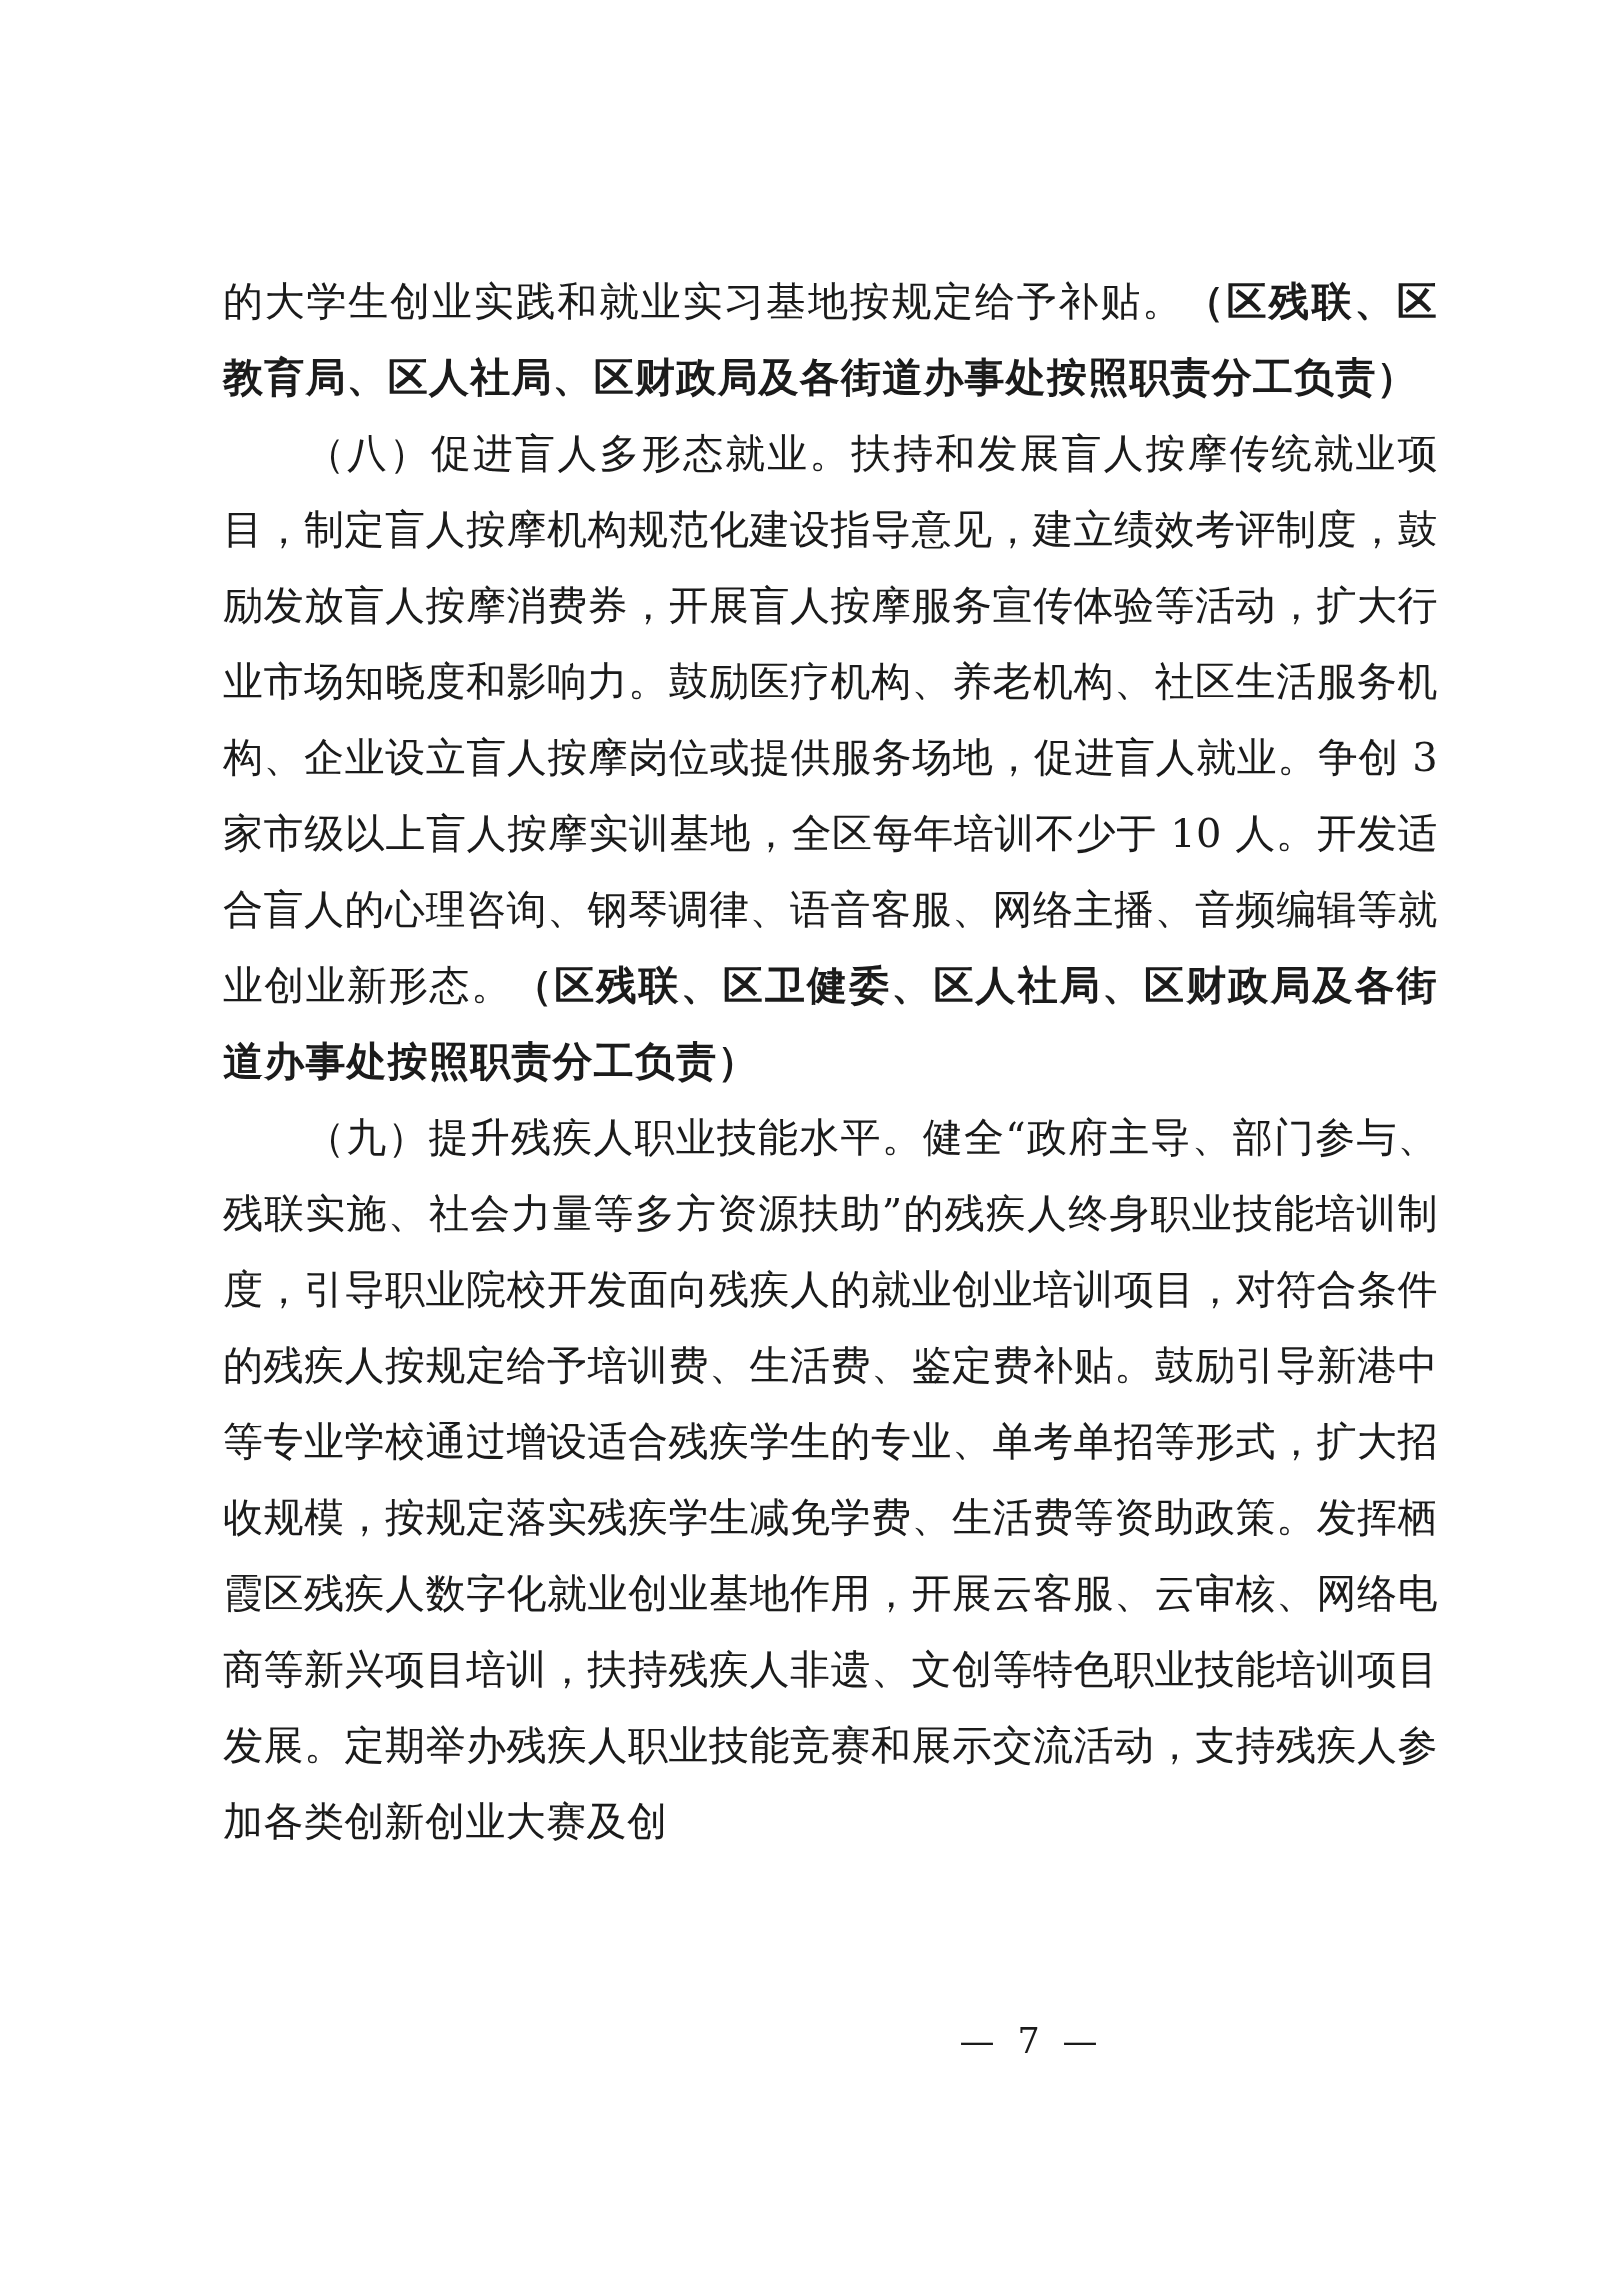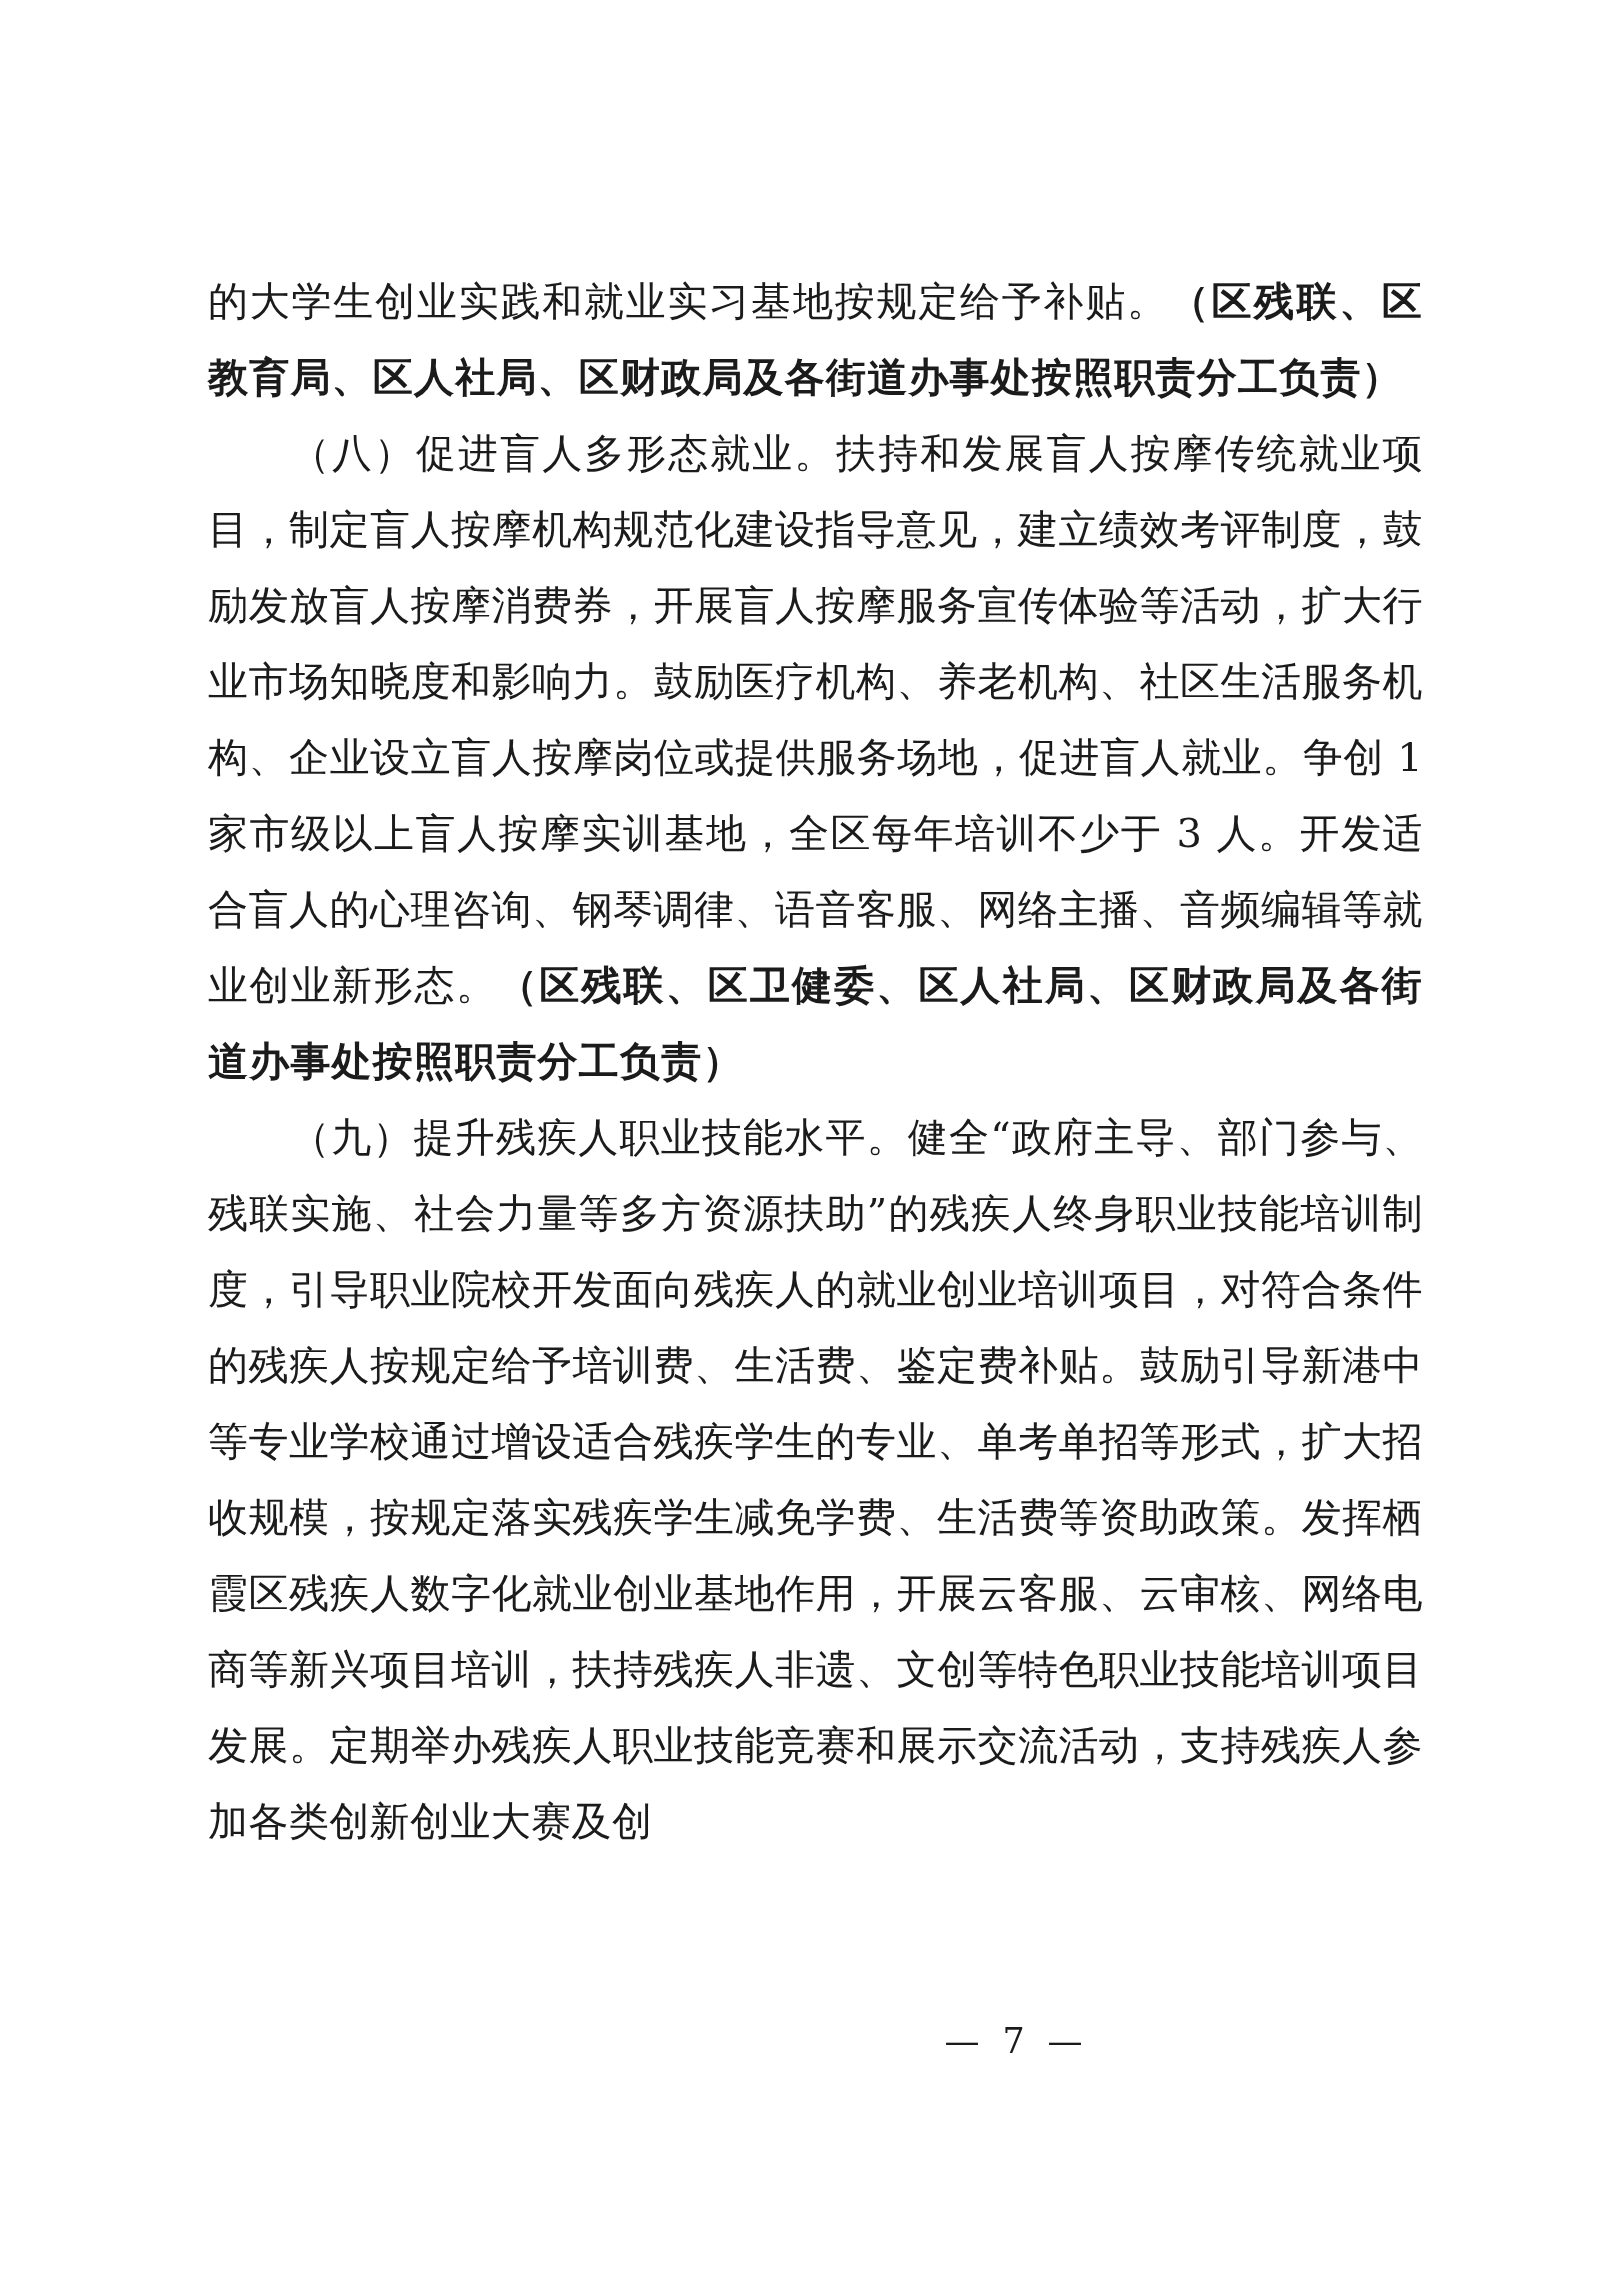--- a/index.html
+++ b/index.html
@@ -9,21 +9,21 @@
   }
   body {
     width: 1621px;
     height: 2293px;
     position: relative;
     font-family: "DejaVu Serif", "Liberation Serif", serif;
     color: #1b1b1b;
   }
   .page {
     position: absolute;
-    left: 0;
+    left: 15px;
     top: 0;
     width: 1572px;
     height: 2293px;
     box-sizing: border-box;
     padding: 8px;
   }
   .content {
     position: absolute;
     left: 208px;
     top: 263px;
@@ -60,20 +60,20 @@
     color: #1b1b1b;
     margin-left: 412px;
   }
 </style>
 </head>
 <body>
 
 <div class="page">
   <div class="content">
     <p class="para" id="para-0"><span>的大学生创业实践和就业实习基地按规定给予补贴。</span><span class="bold">（区残联、区教育局、区人社局、区财政局及各街道办事处按照职责分工负责）</span></p>
-    <p class="para indent" id="para-1"><span>（八）促进盲人多形态就业。扶持和发展盲人按摩传统就业项目，制定盲人按摩机构规范化建设指导意见，建立绩效考评制度，鼓励发放盲人按摩消费券，开展盲人按摩服务宣传体验等活动，扩大行业市场知晓度和影响力。鼓励医疗机构、养老机构、社区生活服务机构、企业设立盲人按摩岗位或提供服务场地，促进盲人就业。争创 1 家市级以上盲人按摩实训基地，全区每年培训不少于 3 人。开发适合盲人的心理咨询、钢琴调律、语音客服、网络主播、音频编辑等就业创业新形态。</span><span class="bold">（区残联、区卫健委、区人社局、区财政局及各街道办事处按照职责分工负责）</span></p>
+    <p class="para indent" id="para-1"><span>（八）促进盲人多形态就业。扶持和发展盲人按摩传统就业项目，制定盲人按摩机构规范化建设指导意见，建立绩效考评制度，鼓励发放盲人按摩消费券，开展盲人按摩服务宣传体验等活动，扩大行业市场知晓度和影响力。鼓励医疗机构、养老机构、社区生活服务机构、企业设立盲人按摩岗位或提供服务场地，促进盲人就业。争创 3 家市级以上盲人按摩实训基地，全区每年培训不少于 10 人。开发适合盲人的心理咨询、钢琴调律、语音客服、网络主播、音频编辑等就业创业新形态。</span><span class="bold">（区残联、区卫健委、区人社局、区财政局及各街道办事处按照职责分工负责）</span></p>
     <p class="para indent" id="para-2"><span>（九）提升残疾人职业技能水平。健全“政府主导、部门参与、残联实施、社会力量等多方资源扶助”的残疾人终身职业技能培训制度，引导职业院校开发面向残疾人的就业创业培训项目，对符合条件的残疾人按规定给予培训费、生活费、鉴定费补贴。鼓励引导新港中等专业学校通过增设适合残疾学生的专业、单考单招等形式，扩大招收规模，按规定落实残疾学生减免学费、生活费等资助政策。发挥栖霞区残疾人数字化就业创业基地作用，开展云客服、云审核、网络电商等新兴项目培训，扶持残疾人非遗、文创等特色职业技能培训项目发展。定期举办残疾人职业技能竞赛和展示交流活动，支持残疾人参加各类创新创业大赛及创</span></p>
   </div>
   <div class="footer">
     <span class="pagenum">— 7 —</span>
   </div>
 </div>
 
 
 </body></html>

